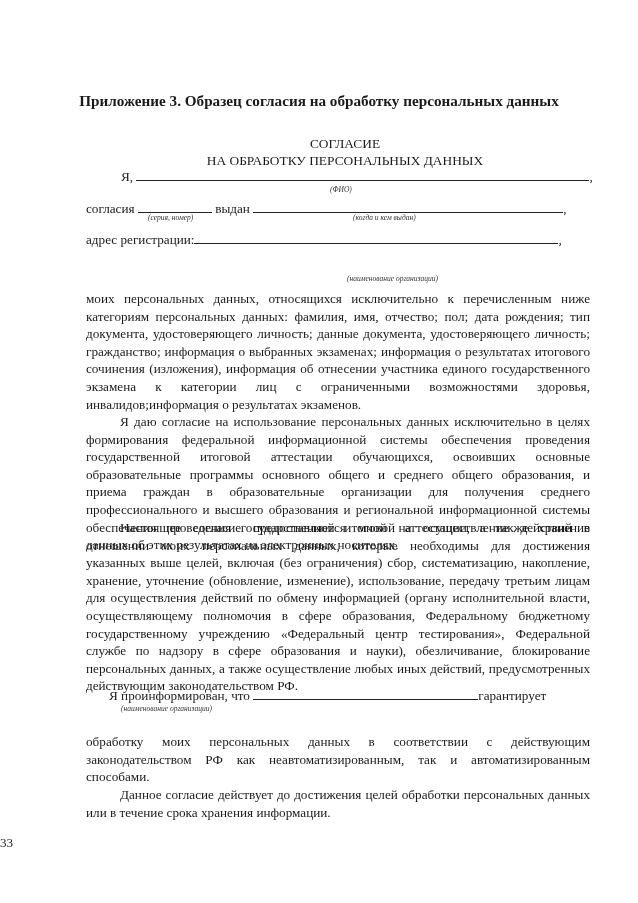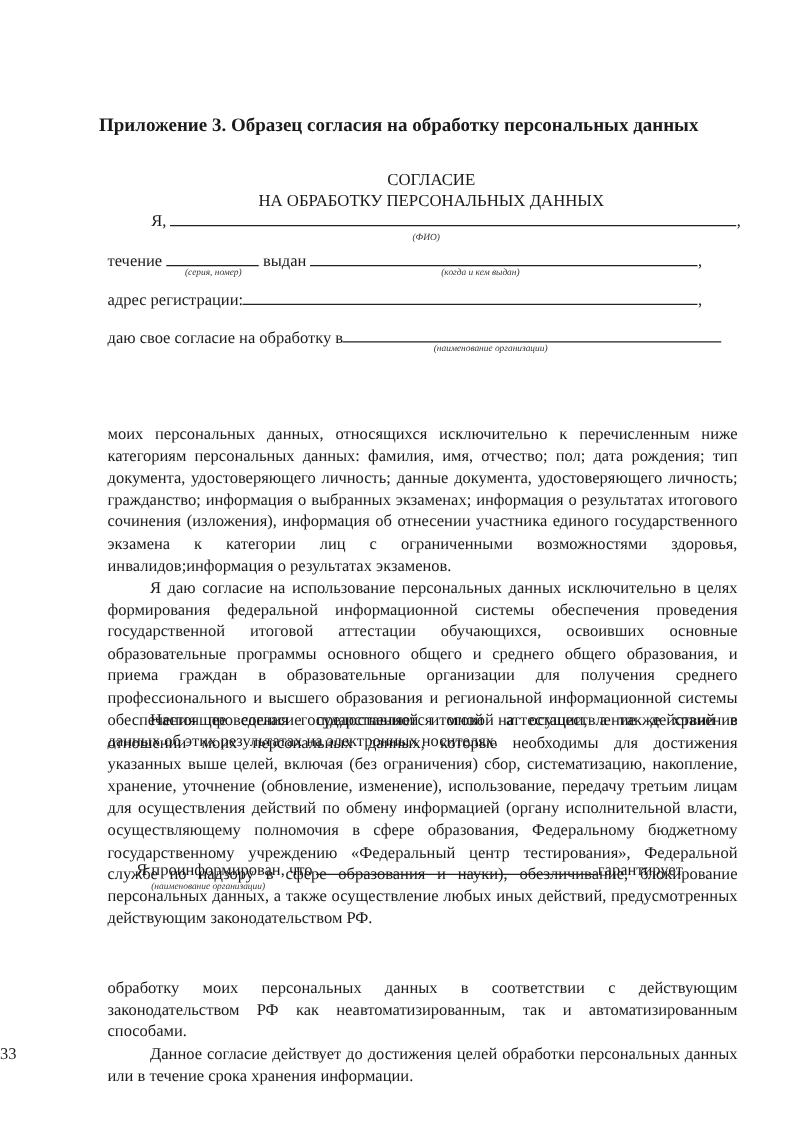--- a/index.html
+++ b/index.html
@@ -8,55 +8,52 @@
   .page { position: absolute; left: 0; top: 0; width: 638px; height: 903px; }
   .title { position: absolute; left: 0; width: 638px; top: 92px; text-align: center;
            font-weight: bold; font-size: 15.2px; letter-spacing: 0px; }
   .heading { position: absolute; left: 0; width: 638px; text-align: center; font-size: 13.4px; }
   .h1 { top: 136px; left: 26px; }
   .h2 { top: 153px; left: 26px; }
   .line { position: absolute; font-size: 13.2px; white-space: nowrap; }
   .blank { display: inline-block; border-bottom: 1px solid #222; height: 12px; vertical-align: baseline; }
   .hint { position: absolute; font-size: 7.5px; font-style: italic; color: #333; white-space: nowrap; }
   .para { position: absolute; left: 86px; width: 504px; font-size: 13.2px; line-height: 17.6px;
-          text-align: justify; margin-top: 48px; }
+          text-align: justify; }
   .pagenum { position: absolute; left: 0; width: 638px; text-align: left; top: 835px; font-size: 13.2px; }
 </style>
 </head>
 <body>
 
 <div class="page">
 
   <div class="title">Приложение 3. Образец согласия  на обработку персональных данных</div>
 
   <div class="heading h1">СОГЛАСИЕ</div>
   <div class="heading h2">НА ОБРАБОТКУ ПЕРСОНАЛЬНЫХ ДАННЫХ</div>
 
   <div class="line" style="left:121px; top:168px;">
     <span>Я,</span>
     <span class="blank" style="width:453px;"></span><span>,</span>
   </div>
   <div class="hint" style="left:330px; top:185px;">(ФИО)</div>
 
   <div class="line" style="left:86px; top:200px;">
-    <span>течение</span>
+    <span>согласия</span>
     <span class="blank" style="width:74px;"></span>
     <span>выдан</span>
     <span class="blank" style="width:310px;"></span><span>,</span>
   </div>
   <div class="hint" style="left:148px; top:213px;">(серия, номер)</div>
   <div class="hint" style="left:353px; top:213px;">(когда и кем выдан)</div>
 
   <div class="line" style="left:86px; top:231px;">
     <span>адрес регистрации:</span><span class="blank" style="width:364px;"></span><span>,</span>
   </div>
 
-  <div class="line" style="left:86px; top:261px;">
-    <span>даю свое согласие на обработку в</span><span class="blank" style="width:303px;"></span>
-  </div>
   <div class="hint" style="left:347px; top:274px;">(наименование организации)</div>
 
   <div class="para" style="top:290px;">моих персональных данных, относящихся исключительно к перечисленным ниже категориям персональных данных: фамилия, имя, отчество; пол; дата рождения; тип документа, удостоверяющего личность; данные документа, удостоверяющего личность; гражданство; информация о выбранных экзаменах; информация о результатах итогового сочинения (изложения), информация об отнесении участника единого государственного экзамена к категории лиц с ограниченными возможностями здоровья, инвалидов;информация о результатах экзаменов.</div>
 
   <div class="para" style="top:413px; text-indent:34px;">Я даю согласие на использование персональных данных исключительно в целях формирования федеральной информационной системы обеспечения проведения государственной итоговой аттестации обучающихся, освоивших основные образовательные программы основного общего и среднего общего образования, и приема граждан в образовательные организации для получения среднего профессионального и высшего образования и региональной информационной системы обеспечения проведения государственной итоговой аттестации, а также хранение данных об этих результатах на электронных носителях.</div>
 
   <div class="para" style="top:519px; text-indent:34px;">Настоящее согласие предоставляется мной на осуществление действий в отношении моих персональных данных, которые необходимы для достижения указанных выше целей, включая (без ограничения) сбор, систематизацию, накопление, хранение, уточнение (обновление, изменение), использование, передачу третьим лицам для осуществления действий по обмену информацией (органу исполнительной власти, осуществляющему полномочия в сфере образования, Федеральному бюджетному государственному учреждению «Федеральный центр тестирования», Федеральной службе по надзору в сфере образования и науки), обезличивание, блокирование персональных данных, а также осуществление любых иных действий, предусмотренных действующим законодательством РФ.</div>
 
   <div class="line" style="left:109px; top:687px;">
     <span>Я проинформирован, что</span>

